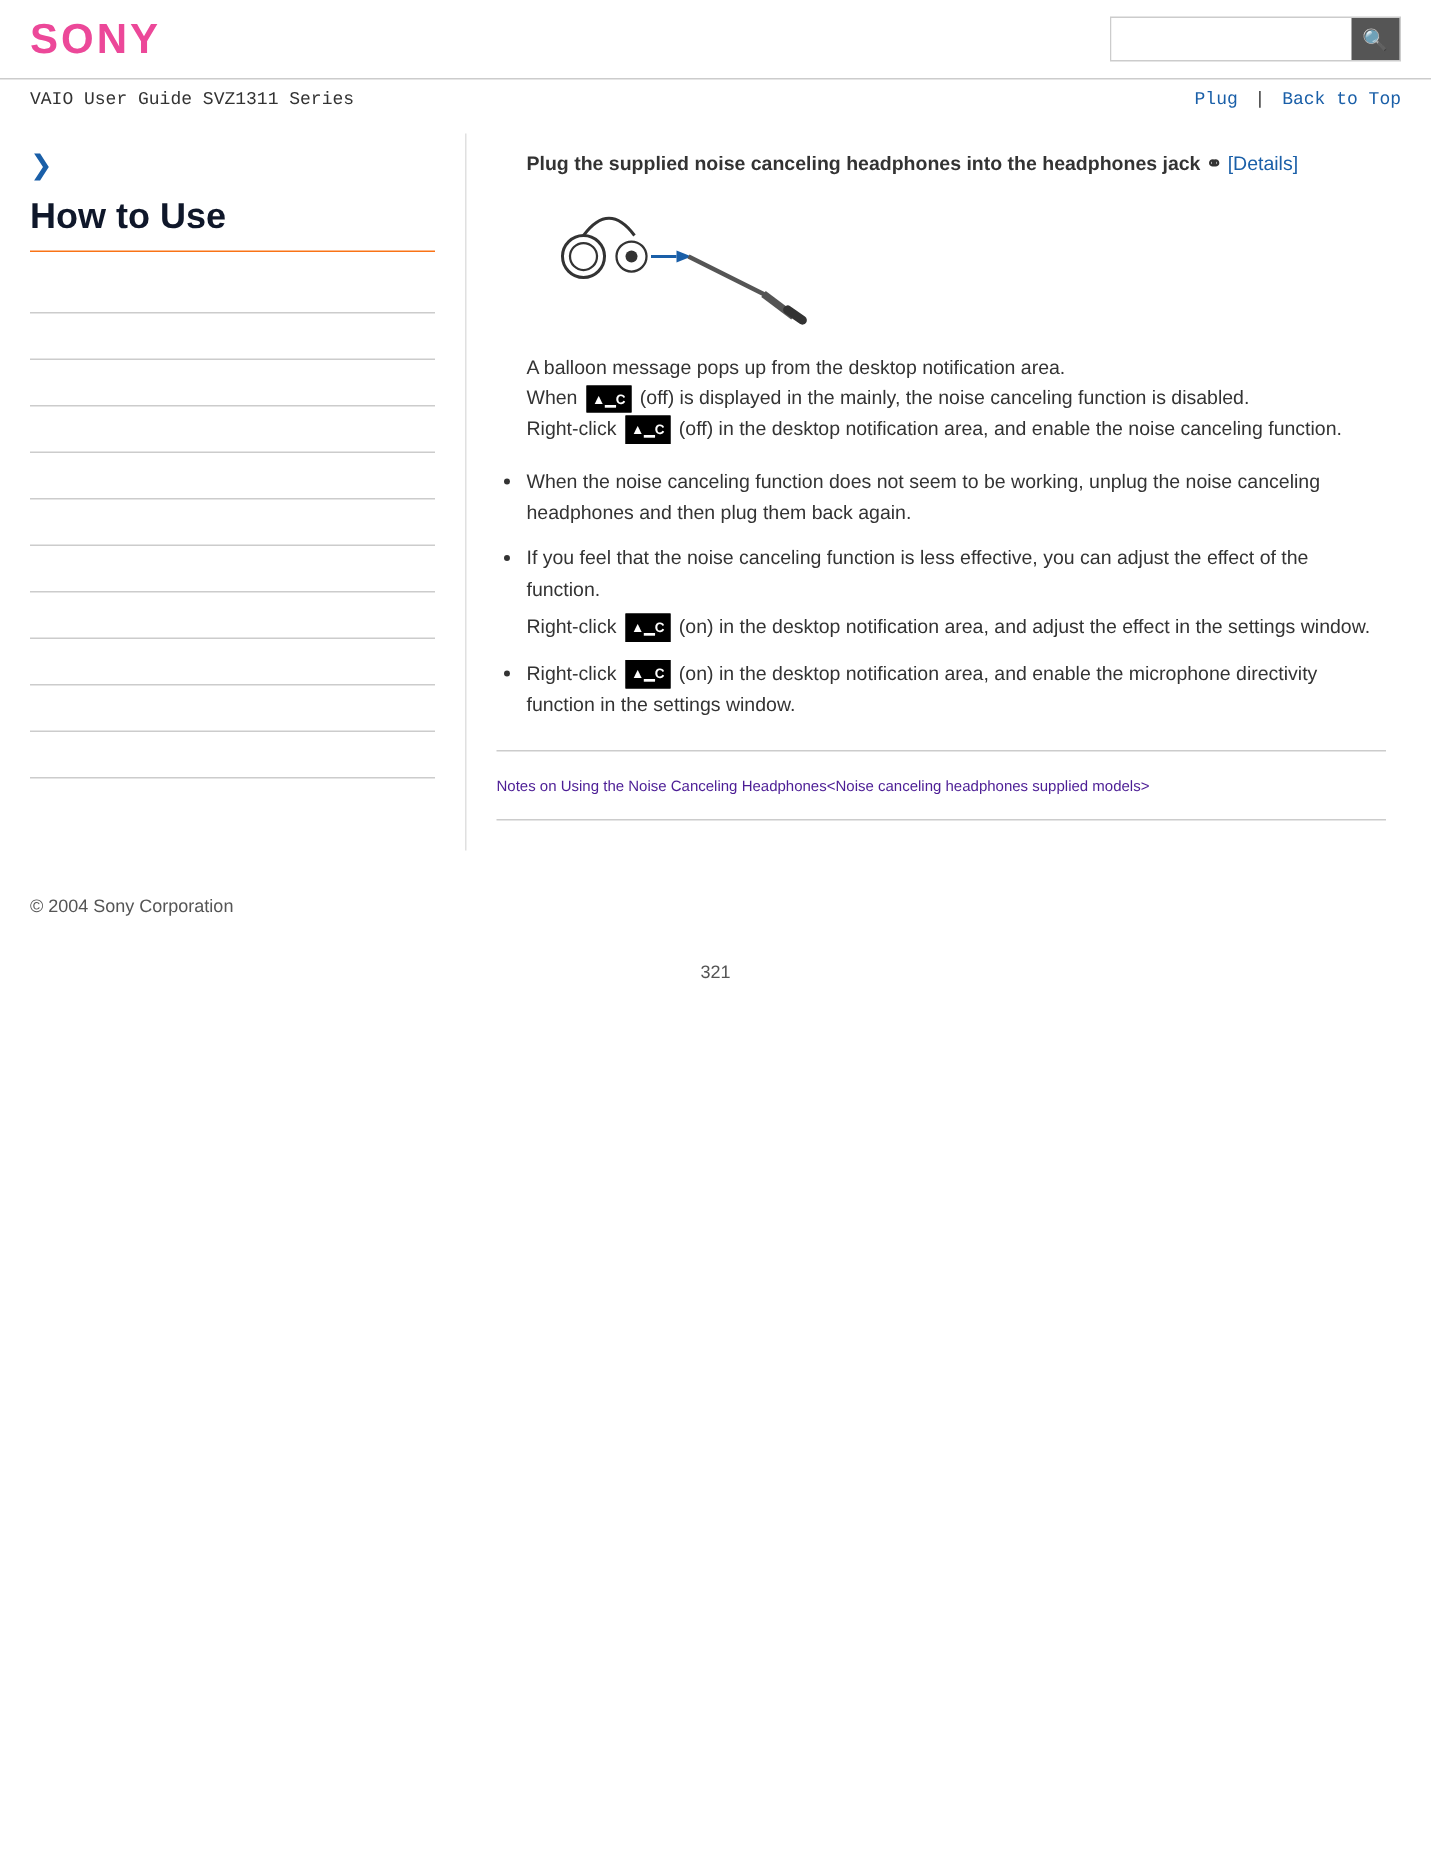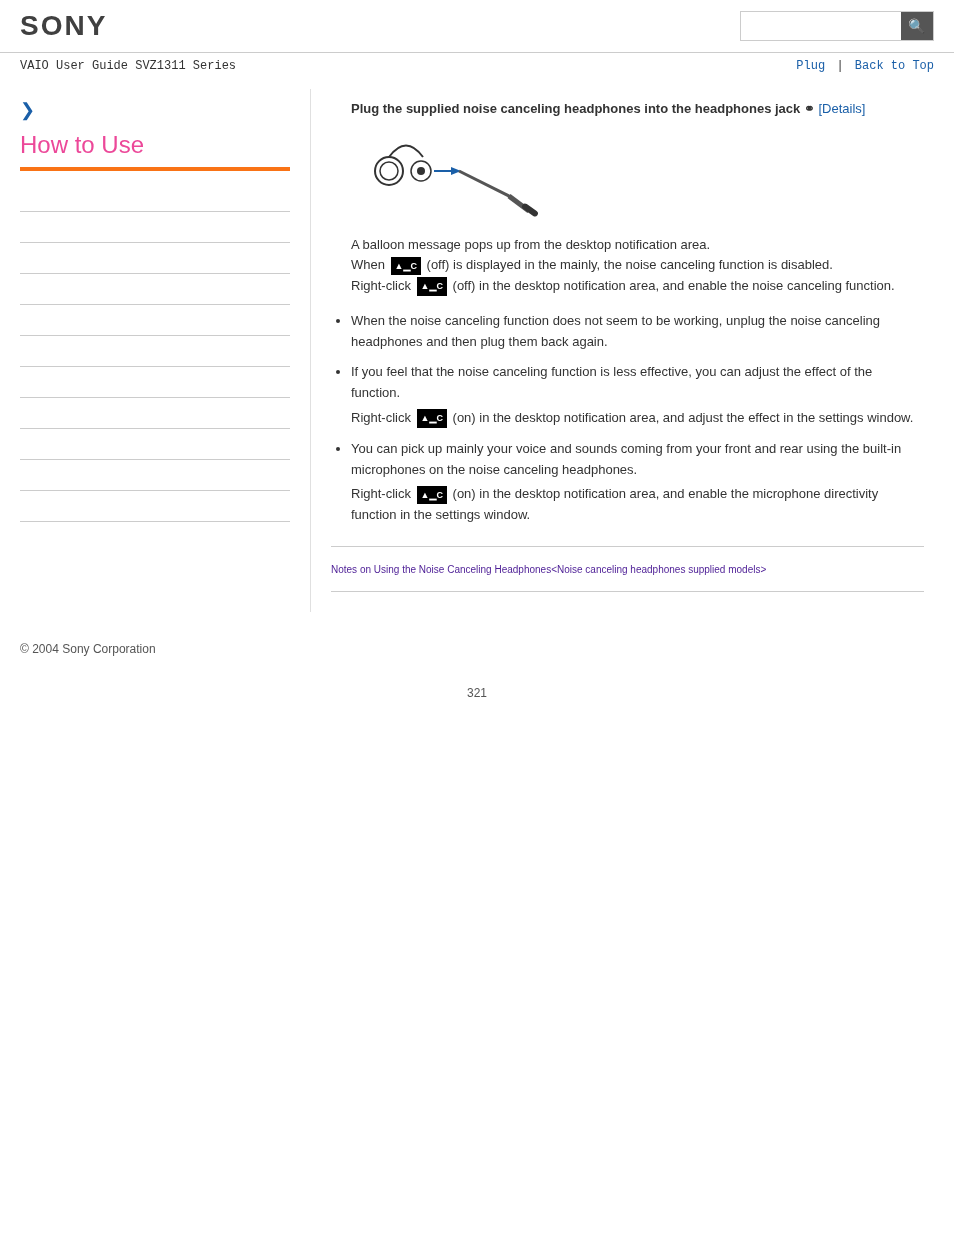--- a/index.html
+++ b/index.html
@@ -17,21 +17,21 @@
       border-bottom: 1px solid #ccc;
       padding: 10px 20px;
       display: flex;
       align-items: center;
       justify-content: space-between;
     }
     .sony-logo {
       font-size: 28px;
       font-weight: bold;
       letter-spacing: 2px;
-      color: #404040;
+      color: #ec4899;
       font-family: 'Arial Black', Arial, sans-serif;
     }
     .search-box {
       display: flex;
       align-items: center;
       border: 1px solid #ccc;
     }
     .search-input {
       width: 160px;
       height: 28px;
@@ -85,24 +85,24 @@
       padding: 10px 20px;
     }
     .sidebar-chevron {
       font-size: 18px;
       color: #1a5fa8;
       margin-bottom: 10px;
       display: block;
     }
     .sidebar-title {
       font-size: 24px;
-      font-weight: normal;
-      color: #ec4899;
+      font-weight: bold;
+      color: #0f172a;
       padding-bottom: 8px;
-      border-bottom: 4px solid #f97316;
+      border-bottom: 1px solid #f97316;
       margin-bottom: 10px;
     }
     .sidebar-items {
       list-style: none;
     }
     .sidebar-items li {
       border-bottom: 1px solid #ccc;
       padding: 8px 0;
       font-size: 12px;
       color: #555;
@@ -304,21 +304,20 @@
       </li>
       <li>
         <span>If you feel that the noise canceling function is less effective, you can adjust the effect of the function.</span>
         <span class="sub-text">
           <span>Right-click</span>
           <span class="nyc-icon">▲▁C</span>
           <span>(on) in the desktop notification area, and adjust the effect in the settings window.</span>
         </span>
       </li>
       <li>
-        <span>You can pick up mainly your voice and sounds coming from your front and rear using the built-in microphones on the noise canceling headphones.</span>
         <span class="sub-text">
           <span>Right-click</span>
           <span class="nyc-icon">▲▁C</span>
           <span>(on) in the desktop notification area, and enable the microphone directivity function in the settings window.</span>
         </span>
       </li>
     </ul>
 
     <div class="bottom-section">
       <a href="#" class="bottom-link">Notes on Using the Noise Canceling Headphones&lt;Noise canceling headphones supplied models&gt;</a>

